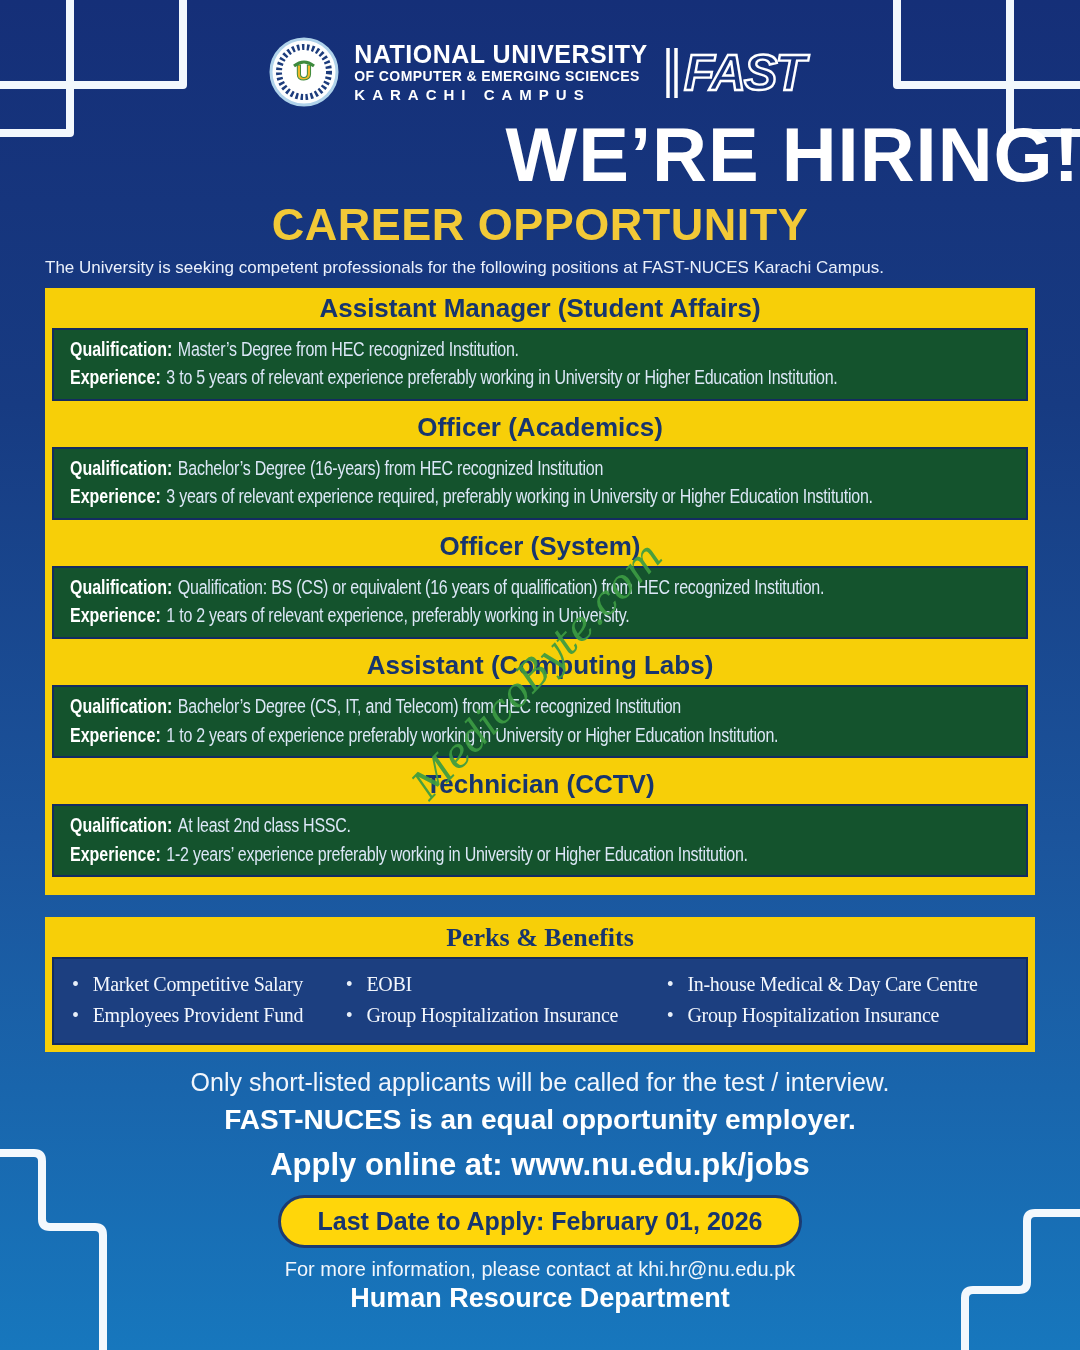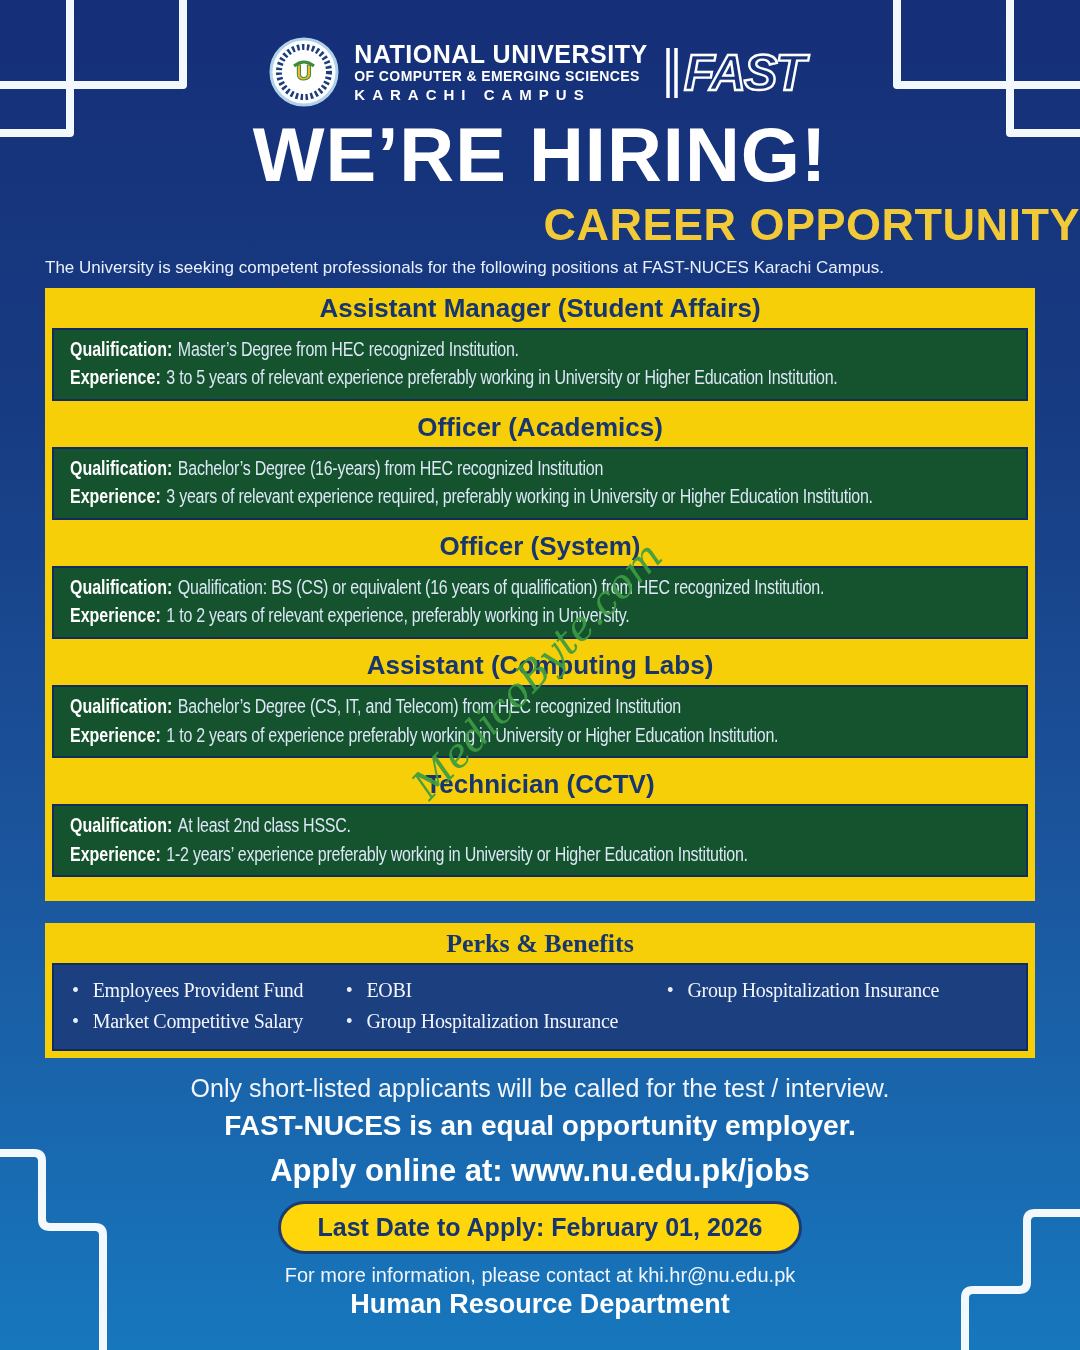--- a/index.html
+++ b/index.html
@@ -14,25 +14,25 @@
   .deco{position:absolute;z-index:1;}
   .deco polyline, .deco path{fill:none;stroke:#F3F8FD;stroke-width:8;stroke-linejoin:round;stroke-linecap:square;}
   .content{position:relative;z-index:2;}
   
   .logo-row{display:flex;justify-content:center;align-items:center;gap:14px;padding-top:36px;}
   .uni-text{line-height:1.05;text-align:left;}
   .uni-name{font-size:25px;font-weight:bold;letter-spacing:0.5px;}
   .uni-sub{font-size:14px;font-weight:bold;letter-spacing:0.4px;margin-top:2px;}
   .uni-campus{font-size:15px;font-weight:bold;letter-spacing:7px;margin-top:3px;}
   
-  .title{margin:8px 0 0;text-align:center;font-size:76px;font-weight:bold;letter-spacing:1px;line-height:1.02;color:#FFFFFF;}
-  .subtitle{margin:8px 0 0;text-align:right;font-size:45px;font-weight:bold;letter-spacing:0.5px;line-height:1.0;color:#F2C937;}
+  .title{margin:8px 0 0;text-align:right;font-size:76px;font-weight:bold;letter-spacing:1px;line-height:1.02;color:#FFFFFF;}
+  .subtitle{margin:8px 0 0;text-align:center;font-size:45px;font-weight:bold;letter-spacing:0.5px;line-height:1.0;color:#F2C937;}
   .intro{margin:10px 45px 0;font-size:17px;line-height:1.3;color:#EAF0FB;text-align:justify;}
   
-  .jobs{margin:9px 45px 1px;background:#F7CF08;padding-bottom:24px;}
+  .jobs{margin:9px 45px 1px;background:#F7CF08;padding-bottom:18px;}
   .job-header{padding:7px 10px 6px;text-align:center;font-size:26px;font-weight:bold;color:#17356E;line-height:1.05;}
   .job-body{margin:0 7px 0;background:#14532d;border:2px solid #132C60;padding:5px 16px 7px;}
   .job-line{white-space:nowrap;font-size:20px;letter-spacing:-0.3px;line-height:1.42;color:#DCE7F7;transform:scaleX(0.80);transform-origin:left center;width:125%;}
   .job-line b{color:#FFFFFF;margin-right:7px;letter-spacing:0;}
   .gap{height:6px;}
   
   .perks{margin:22px 45px 16px;background:#F7CF08;padding-bottom:7px;font-family:Liberation Serif, serif;}
   .perks-body{margin:0 7px;background:#1C3F80;border:2px solid #132C60;padding:10px 10px 12px 18px;display:flex;}
   .perk-col{list-style:none;margin:0;padding:0;}
   .perk-col.c1{width:29%;}
@@ -141,28 +141,29 @@
       <div class="job-body">
         <div class="job-line"><b>Qualification:</b><span>At least 2nd class HSSC.</span></div>
         <div class="job-line"><b>Experience:</b><span>1-2 years’ experience preferably working in University or Higher Education Institution.</span></div>
       </div>
     </div>
 
     <div class="perks">
       <div class="job-header">Perks &amp; Benefits</div>
       <div class="perks-body">
         <ul class="perk-col c1">
+          <li class="perk-item">Market Competitive Salary</li>
           <li class="perk-item">Employees Provident Fund</li>
-          <li class="perk-item">Market Competitive Salary</li>
         </ul>
         <ul class="perk-col c2">
           <li class="perk-item">EOBI</li>
           <li class="perk-item">Group Hospitalization Insurance</li>
         </ul>
         <ul class="perk-col c3">
+          <li class="perk-item">In-house Medical &amp; Day Care Centre</li>
           <li class="perk-item">Group Hospitalization Insurance</li>
         </ul>
       </div>
     </div>
 
     <div class="note">Only short-listed applicants will be called for the test / interview.</div>
     <div class="equal">FAST-NUCES is an equal opportunity employer.</div>
     <div class="apply">Apply online at: www.nu.edu.pk/jobs</div>
 
     <div class="pill-wrap">

